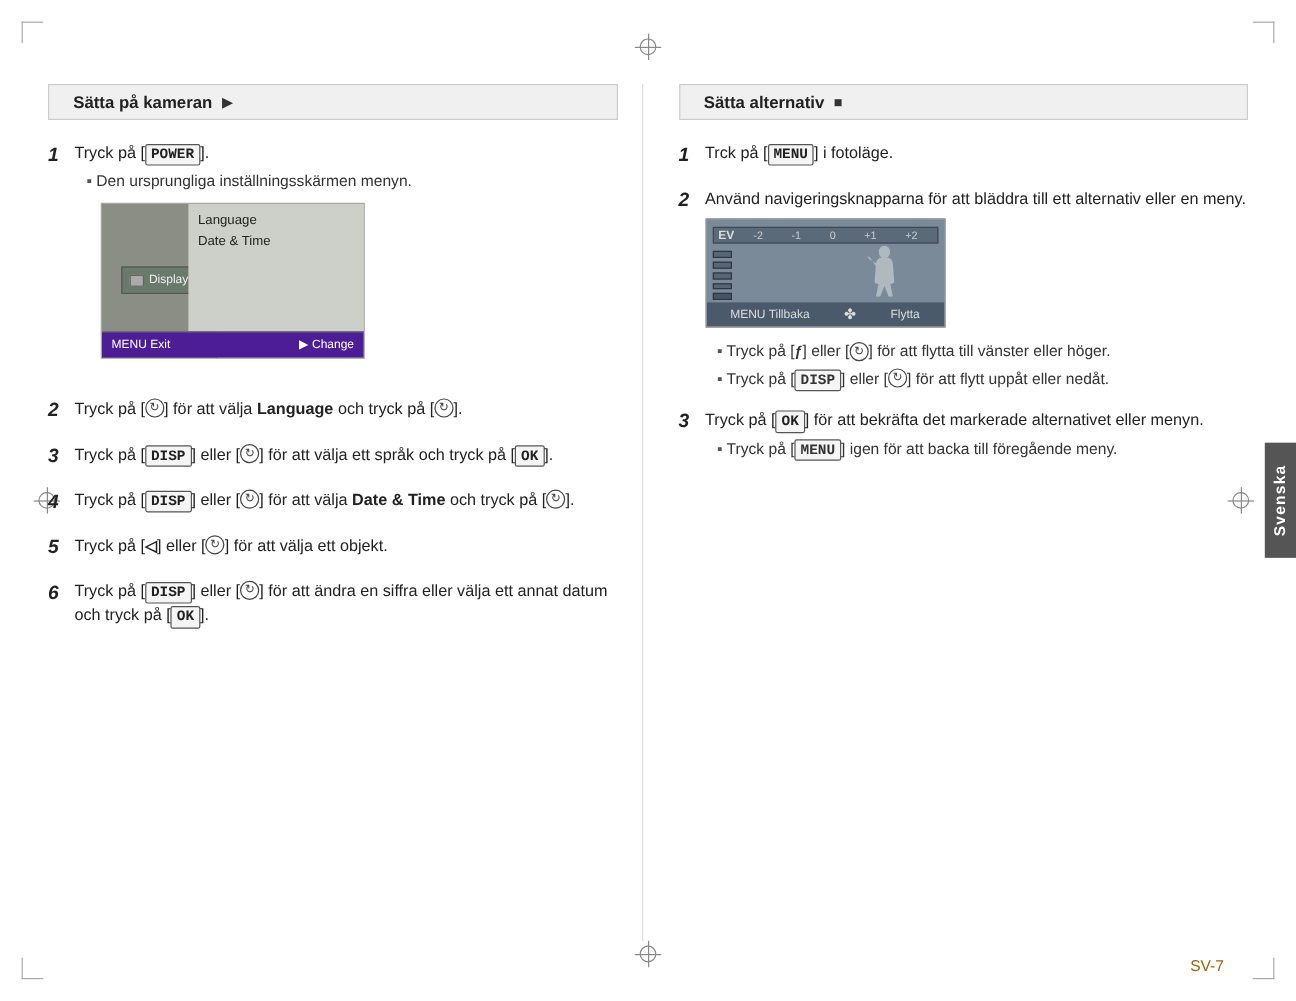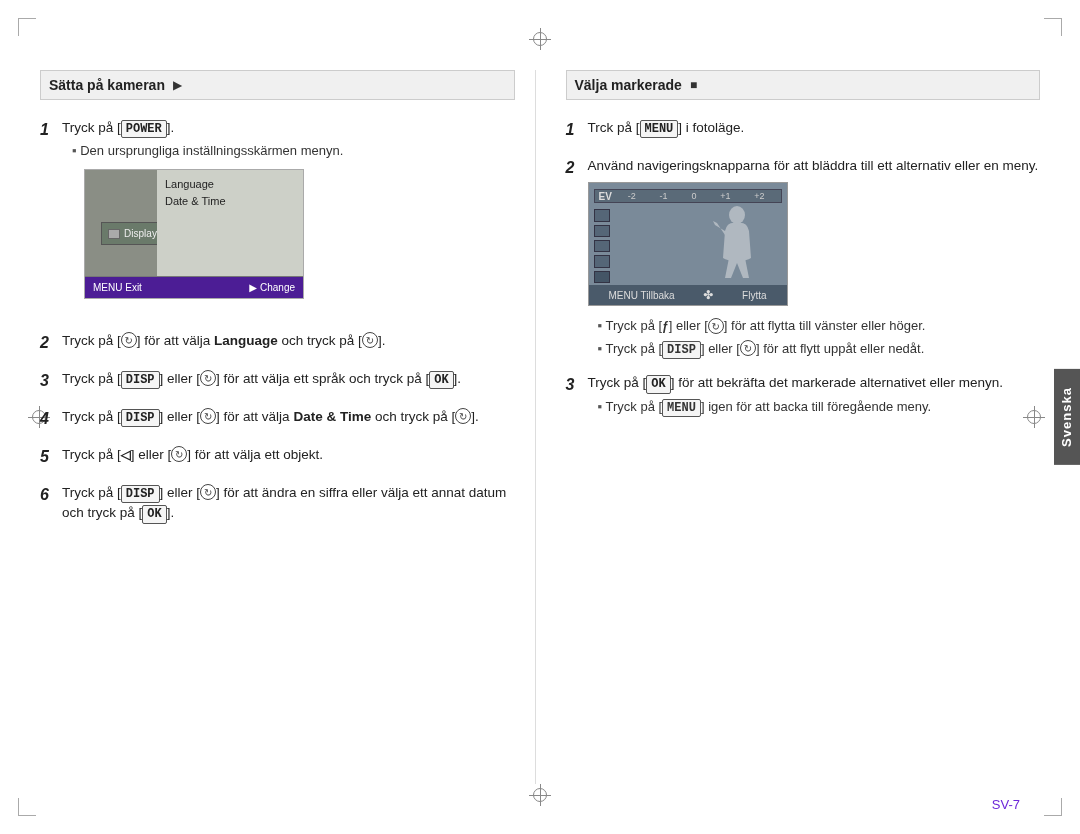--- a/index.html
+++ b/index.html
@@ -74,21 +74,21 @@
     .right-col {
       flex: 1;
       padding-left: 30px;
     }
 
     
     .section-header {
       display: flex;
       align-items: center;
       background: #f0f0f0;
-      padding: 6px 8px;
+      padding: 6px 20px;
       margin-bottom: 18px;
       border: 1px solid #ccc;
     }
     .section-header.dark-arrow::after {
       content: '▶';
       margin-left: 8px;
       color: #333;
       font-size: 12px;
     }
     .section-header.dark-square::after {
@@ -208,21 +208,21 @@
       display: flex;
       align-items: center;
       gap: 3px;
     }
 
     
     .camera-screen-right {
       border: 1px solid #999;
       background: #7a8a99;
       width: 200px;
-      height: 124px;
+      height: 91px;
       margin: 6px 0 10px 0;
       position: relative;
       overflow: hidden;
     }
     .ev-bar {
       position: absolute;
       top: 6px;
       left: 5px;
       right: 5px;
       height: 14px;
@@ -306,21 +306,21 @@
       padding: 18px 5px;
       letter-spacing: 1px;
     }
 
     
     .page-num {
       position: absolute;
       bottom: 22px;
       right: 60px;
       font-size: 13px;
-      color: #6d28d9;
+      color: #a16207;
     }
 
     .inline-key {
       display: inline-block;
       font-family: 'Courier New', monospace;
       font-weight: bold;
       font-size: 12px;
       border: 1px solid #555;
       padding: 1px 4px;
       border-radius: 2px;
@@ -443,21 +443,21 @@
       <div class="step-content">
         Tryck på [<span class="inline-key">DISP</span>] eller [<span class="small-icon-circle"></span>] för att ändra en siffra eller välja ett annat datum och tryck på [<span class="inline-key">OK</span>].
       </div>
     </div>
 
   </div>
 
   <div class="right-col">
 
     <div class="section-header dark-square">
-      <span class="section-header-title">Välja markerade</span>
+      <span class="section-header-title">Sätta alternativ</span>
     </div>
 
     <div class="step">
       <span class="step-num"><i>1</i></span>
       <div class="step-content">
         Trck på [<span class="inline-key">MENU</span>] i fotoläge.
       </div>
     </div>
 
     <div class="step">

